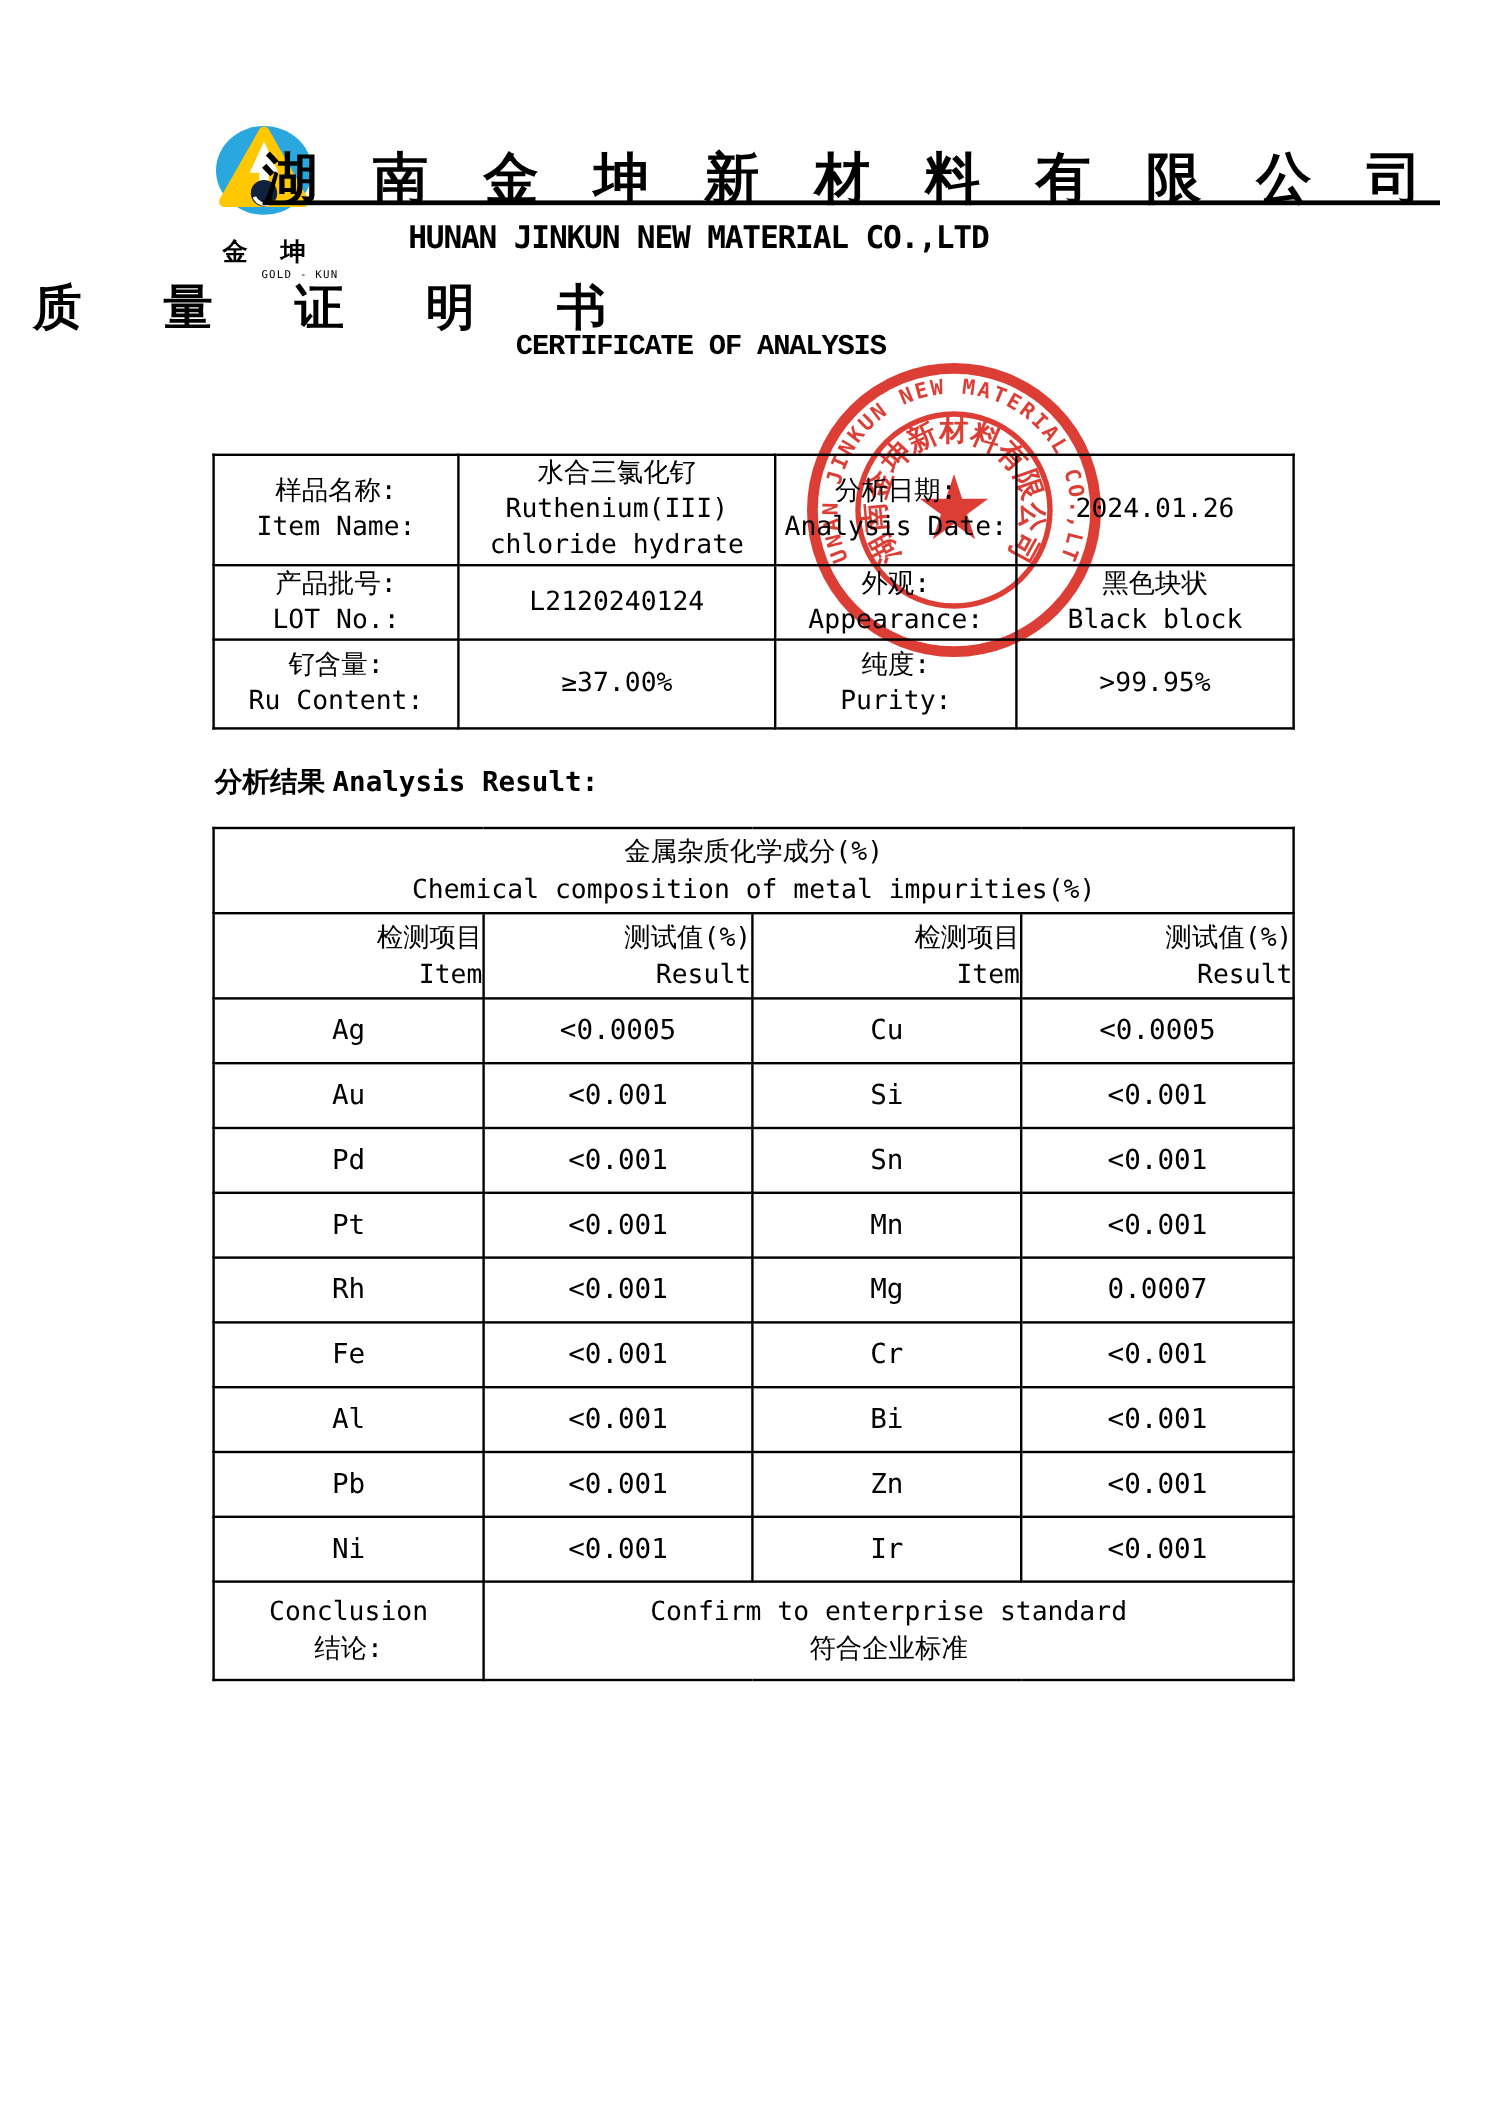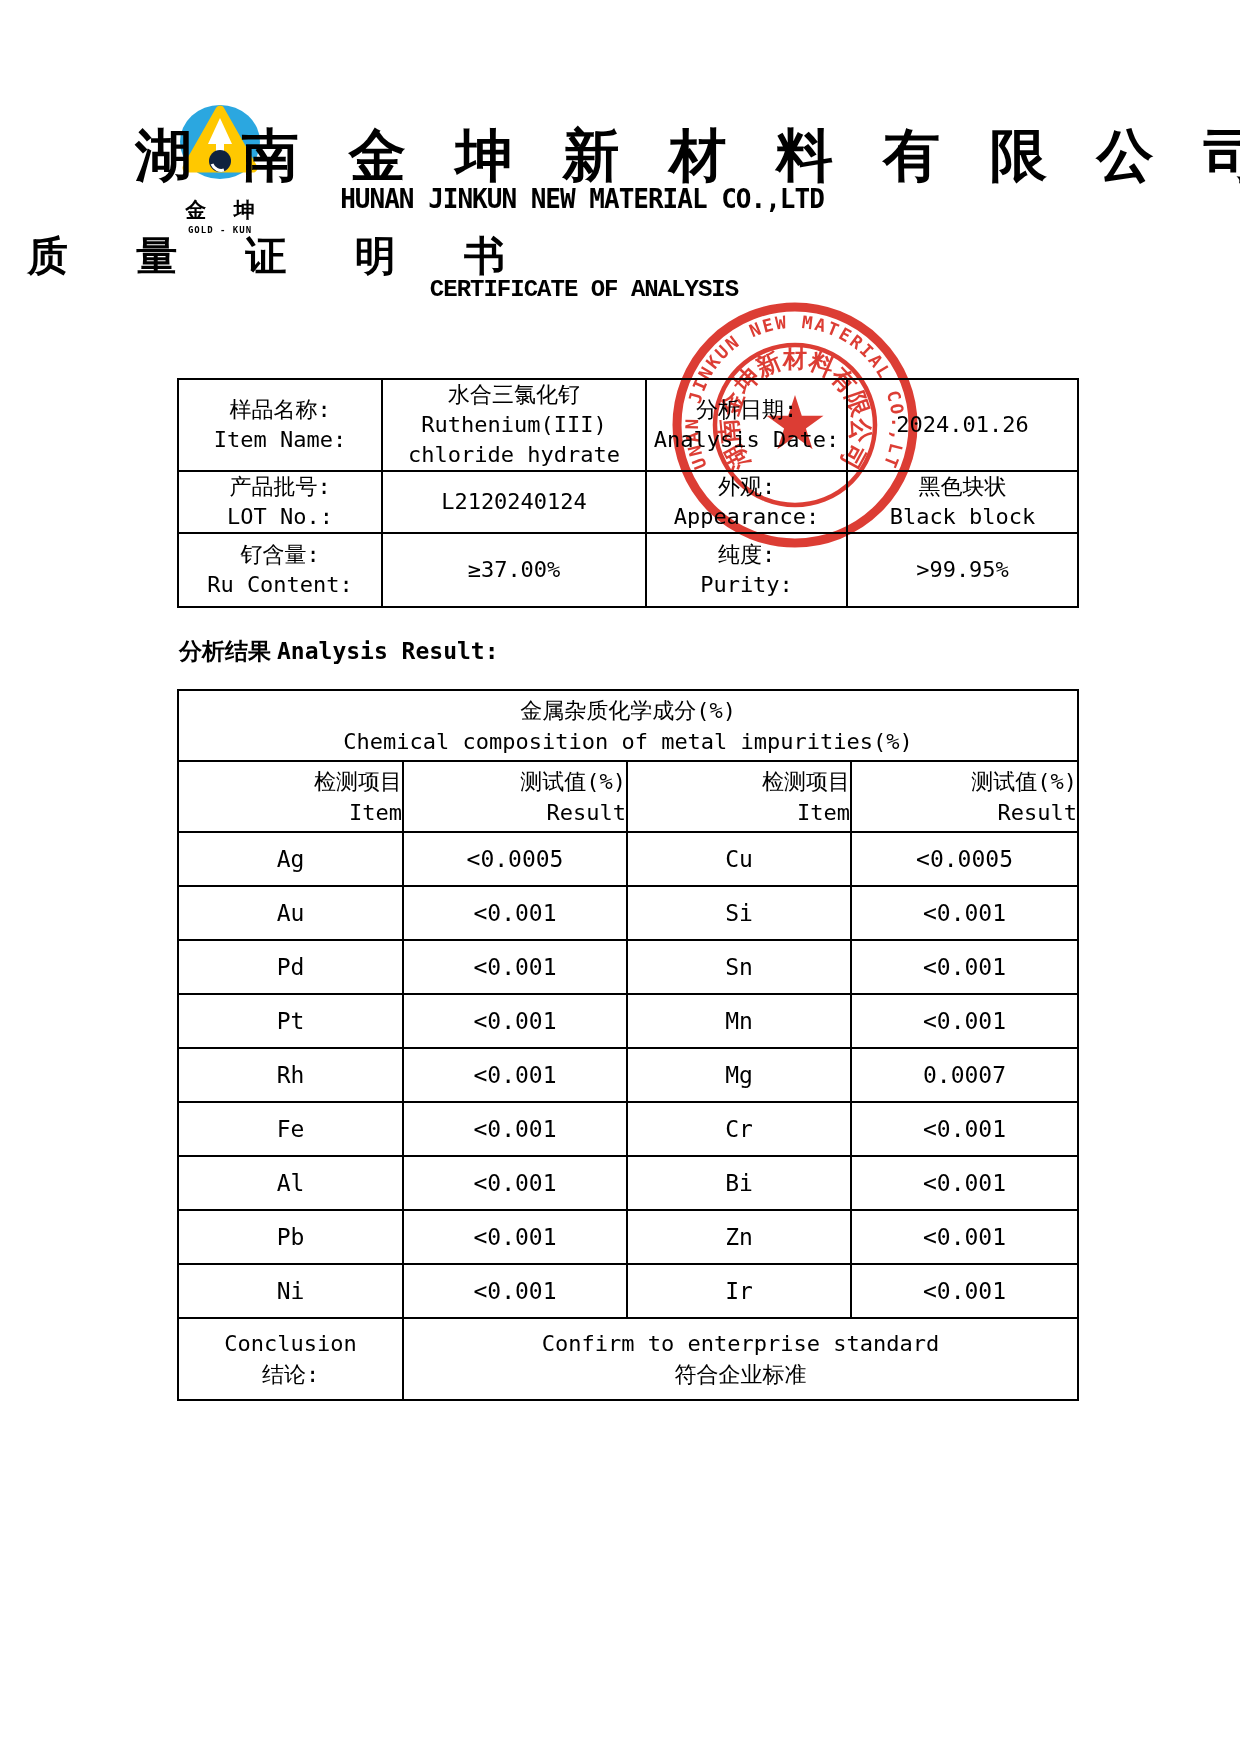--- a/index.html
+++ b/index.html
@@ -5,25 +5,25 @@
   html,body { margin:0; padding:0; background:#fff; }
   .page {
     position:relative; width:1240px; height:1753px; background:#ffffff;
     font-family:"DejaVu Sans Mono","DejaVu Sans",sans-serif; color:#000;
     overflow:hidden;
   }
   
   .logo { position:absolute; left:158px; top:104px; width:124px; text-align:center; }
   .logo svg { display:block; margin:0 auto; }
   .logo-cn { font-size:21px; font-weight:bold; letter-spacing:10px; text-indent:10px; margin-top:16px; font-family:"DejaVu Sans",sans-serif; }
-  .logo-en { font-size:9px; font-weight:bold; letter-spacing:1px; margin-top:1px; }
+  .logo-en { font-size:9px; font-weight:normal; letter-spacing:1px; margin-top:1px;text-align:right; }
   .company-cn {
-    position:absolute; left:120px; right:40px; top:118px; text-align:center;
-    font-size:57px; font-weight:bold; letter-spacing:15px; text-indent:15px;
-    font-family:"DejaVu Serif","DejaVu Sans",serif; white-space:nowrap;
+    position:absolute; left:120px; right:40px; top:118px; text-align:right;
+    font-size:46px; font-weight:bold; letter-spacing:15px; text-indent:15px;
+    font-family:"DejaVu Serif","DejaVu Sans",serif; white-space:nowrap;text-decoration:underline;
   }
   .company-en {
     position:absolute; left:0; right:76px; top:184px; text-align:center;
     font-size:26px; font-weight:bold; letter-spacing:-1px; white-space:nowrap;
   }
   .title-cn {
     position:absolute; left:0; right:0; top:229px; 
     font-size:41px; font-weight:bold; letter-spacing:27px; text-indent:27px;
     font-family:"DejaVu Sans",sans-serif; white-space:nowrap;
   }

